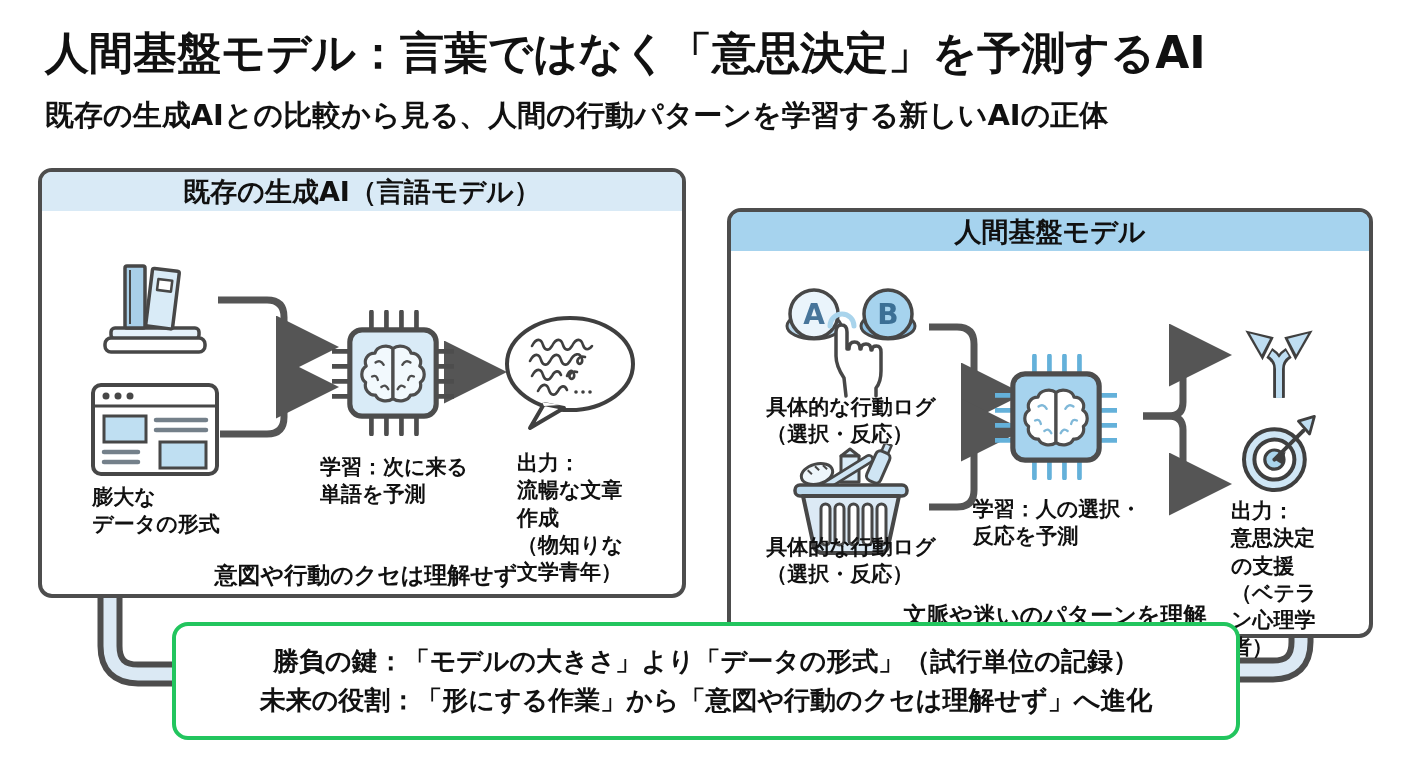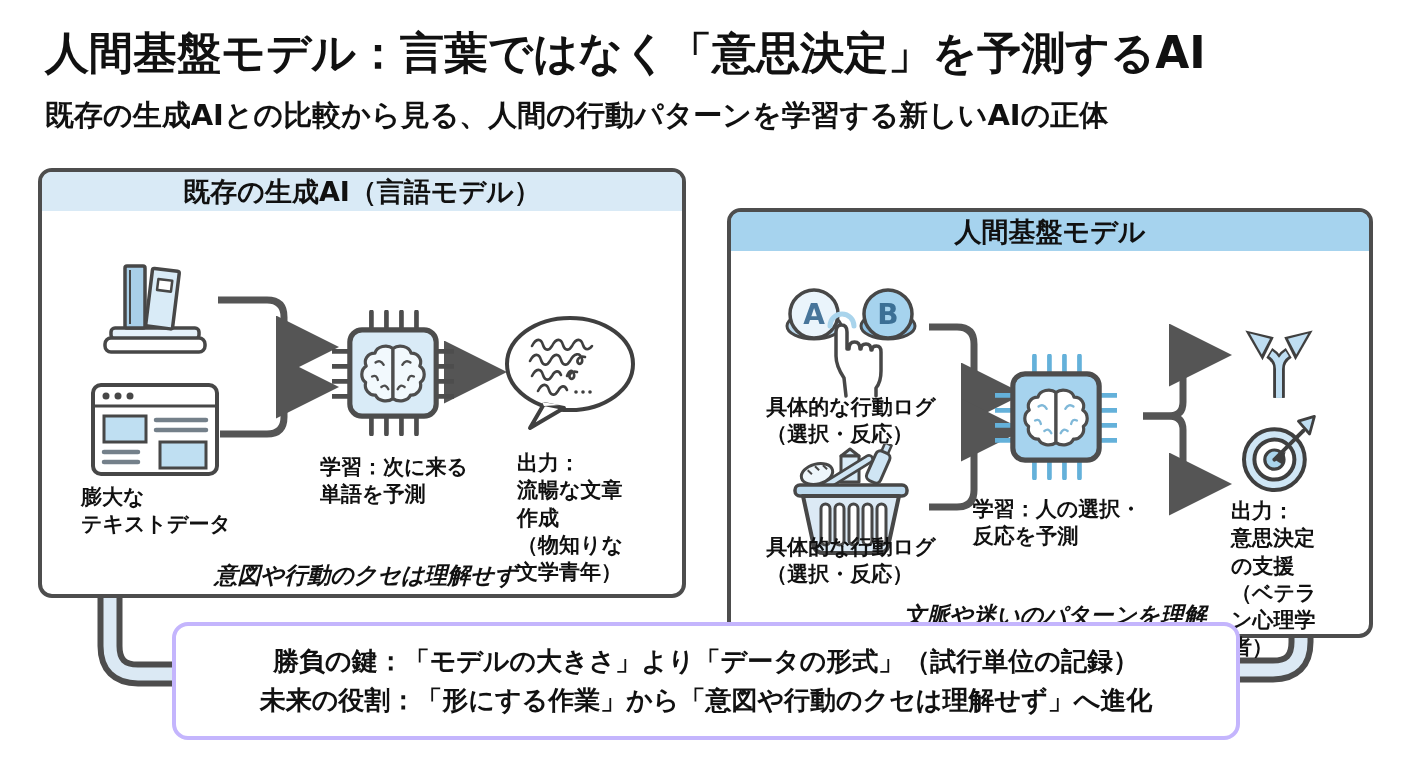--- a/index.html
+++ b/index.html
@@ -11,25 +11,25 @@
          border-radius:14px;box-sizing:border-box;z-index:1;}
   .panel.left{left:38px;width:648px;}
   .panel.right{left:727px;width:646px;margin-top:40px;}
   .panel-header{position:absolute;top:0;left:0;right:0;height:39px;border-radius:9px 9px 0 0;
                 display:flex;align-items:center;justify-content:center;font-size:27px;font-weight:800;}
   .panel.left .panel-header{background:#d9eaf6;}
   .panel.right .panel-header{background:#a6d3ee;}
   .abs{position:absolute;}
   .label{position:absolute;font-weight:700;white-space:pre-line;line-height:1.3;
          font-size:21px;transform:translateX(-50%);}
-  .footnote{position:absolute;font-weight:700;text-align:center;font-size:23px;transform:translateX(-50%);white-space:nowrap;font-style:italic;}
+  .footnote{position:absolute;font-weight:700;text-align:center;font-size:23px;transform:translateX(-50%);white-space:nowrap;}
   .arrows{position:absolute;left:0;top:0;pointer-events:none;}
   .pipes{position:absolute;left:0;top:0;z-index:0;pointer-events:none;}
   .bottom-box{position:absolute;left:172px;top:622px;width:1068px;height:118px;background:#fff;
-              border:4px solid #c4b5fd;border-radius:16px;box-sizing:border-box;z-index:2;
+              border:4px solid #22c55e;border-radius:16px;box-sizing:border-box;z-index:2;
               display:flex;flex-direction:column;justify-content:center;gap:10px;text-align:center;}
   .bottom-line{font-size:26px;font-weight:800;line-height:1.1;white-space:nowrap;}
 </style>
 </head>
 <body>
 
 <div class="canvas">
 
   <div class="title">人間基盤モデル：言葉ではなく「意思決定」を予測するAI</div>
   <div class="subtitle">既存の生成AIとの比較から見る、人間の行動パターンを学習する新しいAIの正体</div>
@@ -82,21 +82,21 @@
       <g stroke="#74808a" stroke-width="4.5" stroke-linecap="round">
         <path d="M66 38 H116"></path>
           <path d="M66 48 H116"></path>
         <path d="M14 70 H48"></path>
           <path d="M14 80 H48"></path>
       </g>
       <rect x="70" y="60" width="46" height="26" fill="#bfdff2" stroke="#474747" stroke-width="3"></rect>
     </svg>
 
     <div class="label" style="left:114px;top:312px">膨大な
-テキストデータ</div>
+データの形式</div>
 
     <svg class="abs" style="left:290px;top:138px" width="122" height="126" viewBox="0 0 130 130">
       <g stroke="#4d4d4d" stroke-width="5" stroke-linecap="round">
         <path d="M42 0 V18"></path>
           <path d="M58 0 V18"></path>
           <path d="M74 0 V18"></path>
           <path d="M90 0 V18"></path>
         <path d="M42 112 V130"></path>
           <path d="M58 112 V130"></path>
           <path d="M74 112 V130"></path>

